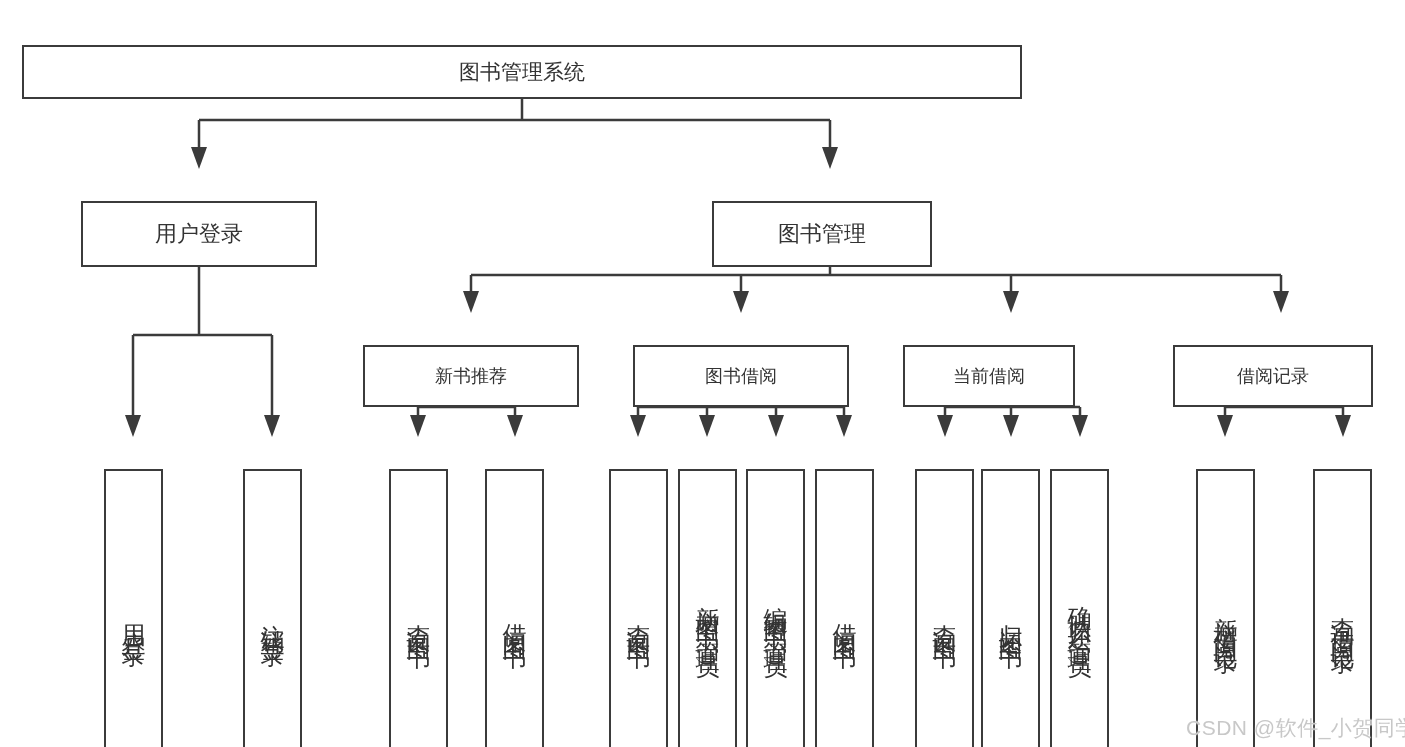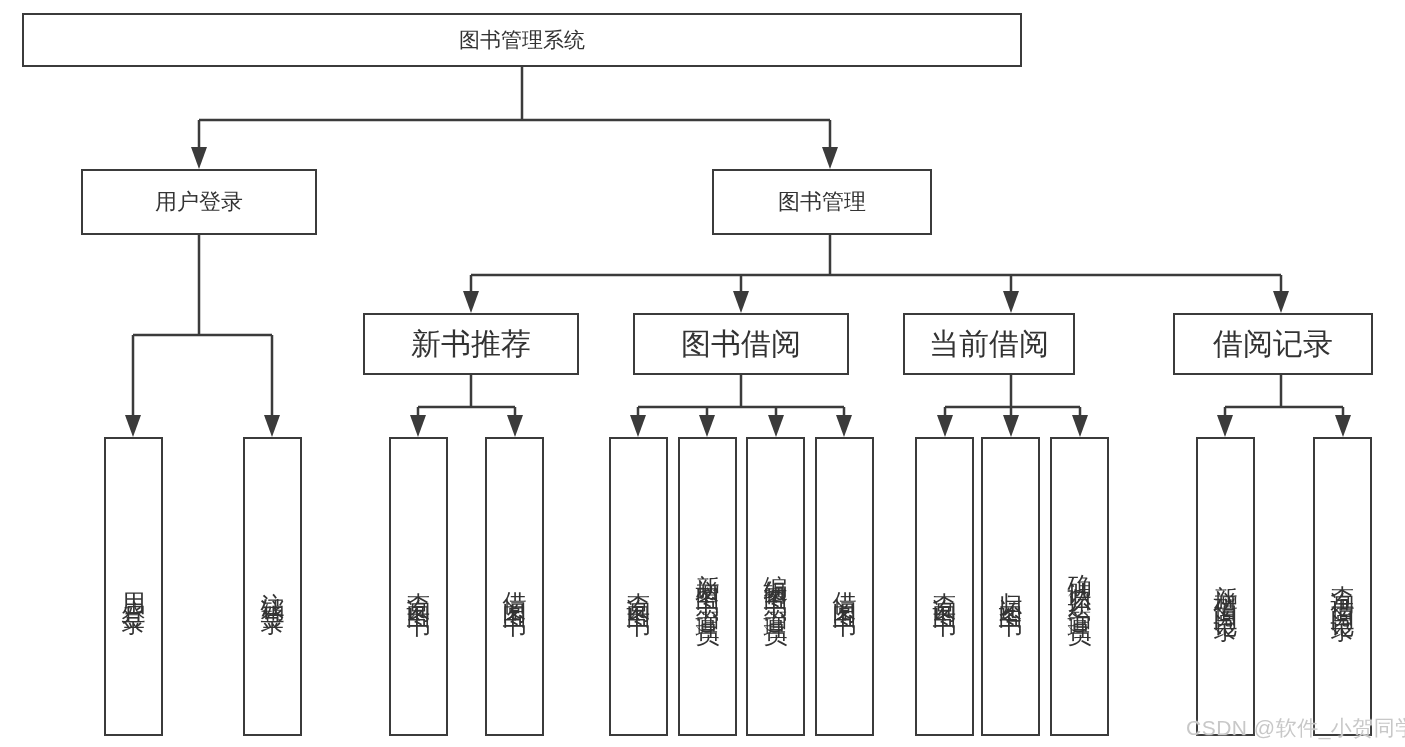--- a/index.html
+++ b/index.html
@@ -3,26 +3,26 @@
 <meta charset="utf-8">
 <style>
   html,body { margin:0; padding:0; background:#ffffff; }
   .canvas {
     position:relative; width:1405px; height:747px; background:#ffffff;
     font-family:"Liberation Sans", sans-serif; color:#333333; overflow:hidden;
   }
   .connectors { position:absolute; left:0; top:0; width:1405px; height:747px; }
   .node {
     position:absolute; box-sizing:border-box; background:#ffffff;
-    border:2.5px solid #3b3b3b; display:flex; align-items:center; justify-content:center;
+    border:2.5px solid #3b3b3b; display:flex; align-items:center; justify-content:center;margin-top:32px;
   }
   .node .lbl { white-space:nowrap; }
   .root-box { border-width:2px; font-size:21px; }
   .l2 { font-size:22px; }
-  .l3 { font-size:30px; }
+  .l3 { font-size:18px; }
   .leaf { width:59px; height:299px; top:437px; }
   .leaf .lbl {
     writing-mode:vertical-rl; text-orientation:mixed;
     font-size:24px; line-height:1; letter-spacing:7px; white-space:nowrap;
   }
   .watermark {
     position:absolute; left:1186px; top:714px; z-index:5;
     font-size:21px; letter-spacing:0.5px; color:#c8c8c8; white-space:nowrap;
     text-shadow:0 0 2px #ffffff;
   }

